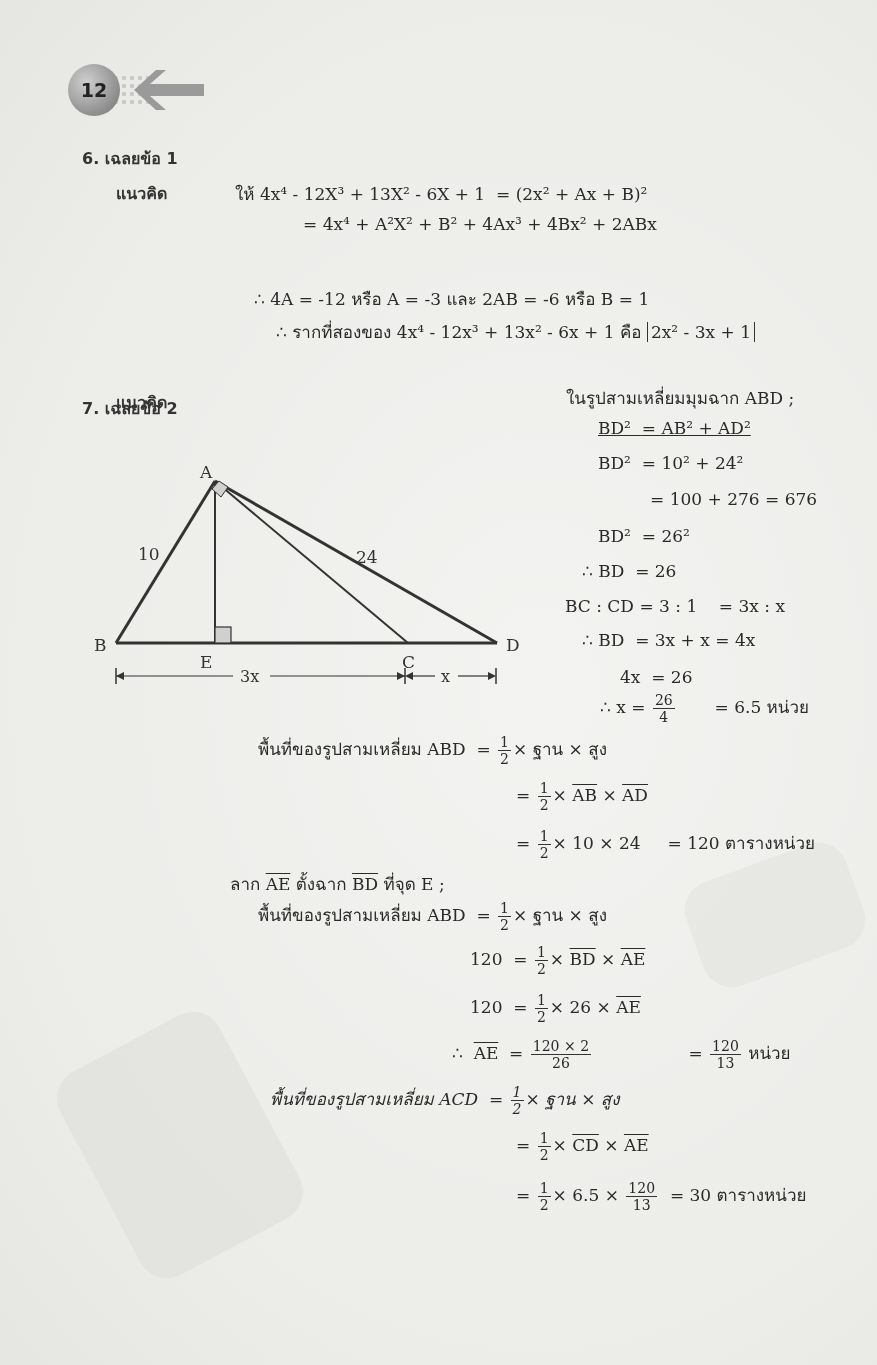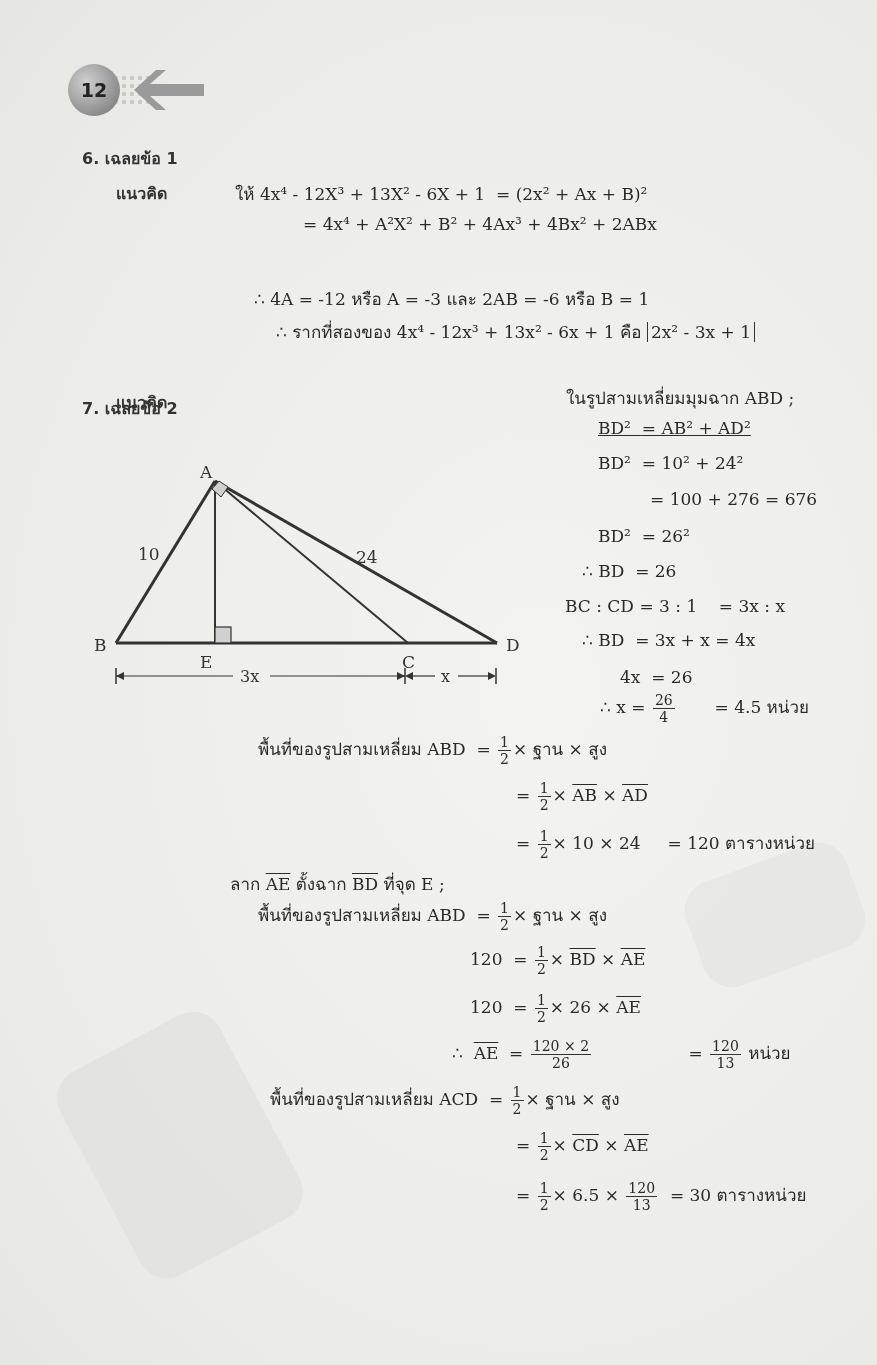--- a/index.html
+++ b/index.html
@@ -97,21 +97,21 @@
   <div class="t" style="left:582px;top:561px;"><span>∴ BD</span>&nbsp;&nbsp;<span>= 26</span></div>
   <div class="t" style="left:544px;top:596px;margin-left:21px;"><span>BC : CD</span>&nbsp;<span>= 3 : 1</span>&nbsp;&nbsp;&nbsp;&nbsp;<span>= 3x : x</span></div>
   <div class="t" style="left:582px;top:630px;"><span>∴ BD</span>&nbsp;&nbsp;<span>= 3x + x = 4x</span></div>
   <div class="t" style="left:620px;top:667px;"><span>4x</span>&nbsp;&nbsp;<span>= 26</span></div>
   <div class="t" style="left:600px;top:692px;">
     <span>∴ x =</span>
     <span class="frac">
         <span class="num">26</span>
         <span>4</span>
       </span>
-    &nbsp;&nbsp;&nbsp;&nbsp;&nbsp;&nbsp;<span>= 4.5 หน่วย</span>
+    &nbsp;&nbsp;&nbsp;&nbsp;&nbsp;&nbsp;<span>= 6.5 หน่วย</span>
   </div>
 
   <div class="t" style="left:258px;top:734px;">
     <span>พื้นที่ของรูปสามเหลี่ยม ABD</span>&nbsp;&nbsp;=&nbsp;<span class="frac">
         <span class="num">1</span>
         <span>2</span>
       </span><span>× ฐาน × สูง</span>
   </div>
   <div class="t" style="left:516px;top:780px;">
     =&nbsp;<span class="frac">
@@ -151,21 +151,21 @@
     ∴&nbsp;&nbsp;<span class="ov">AE</span>&nbsp;&nbsp;=&nbsp;<span class="frac">
         <span class="num">120 × 2</span>
         <span>26</span>
       </span>
     <span style="display:inline-block;width:90px"></span>=&nbsp;<span class="frac">
         <span class="num">120</span>
         <span>13</span>
       </span>&nbsp;<span>หน่วย</span>
   </div>
 
-  <div class="t" style="left:270px;top:1084px;">
+  <div class="t" style="left:270px;top:1084px;font-style:italic;">
     <span>พื้นที่ของรูปสามเหลี่ยม ACD</span>&nbsp;&nbsp;=&nbsp;<span class="frac">
         <span class="num">1</span>
         <span>2</span>
       </span><span>× ฐาน × สูง</span>
   </div>
   <div class="t" style="left:516px;top:1130px;">
     =&nbsp;<span class="frac">
         <span class="num">1</span>
         <span>2</span>
       </span>× <span class="ov">CD</span> × <span class="ov">AE</span>

